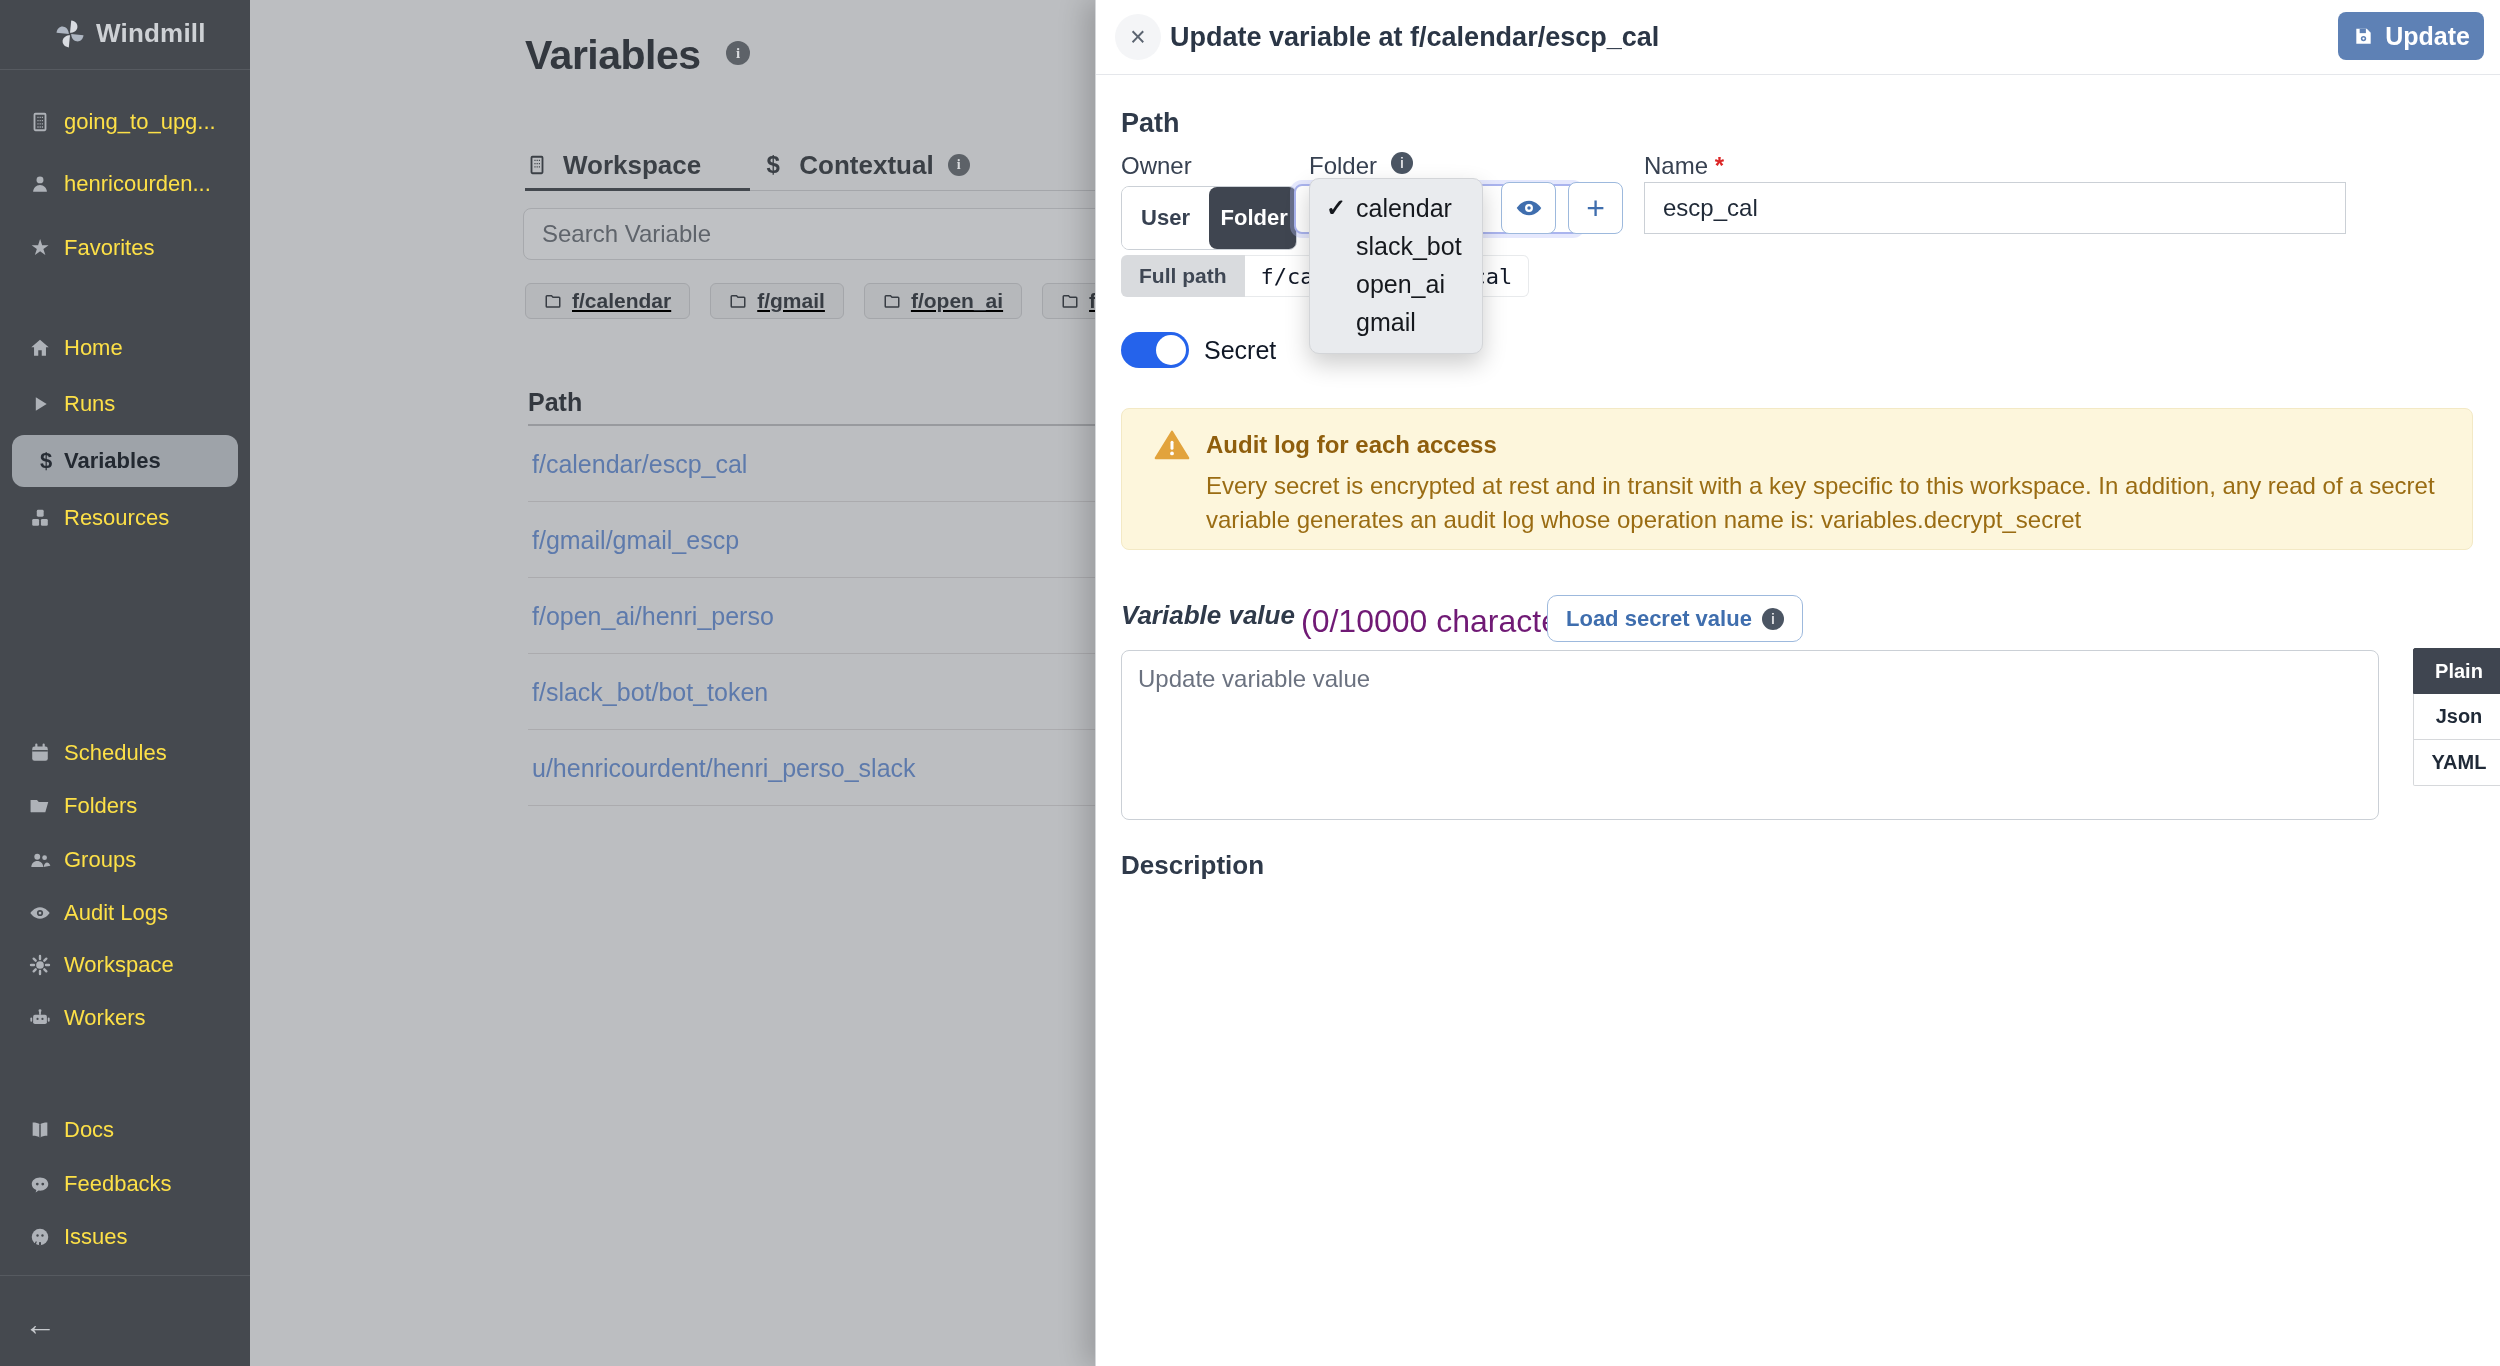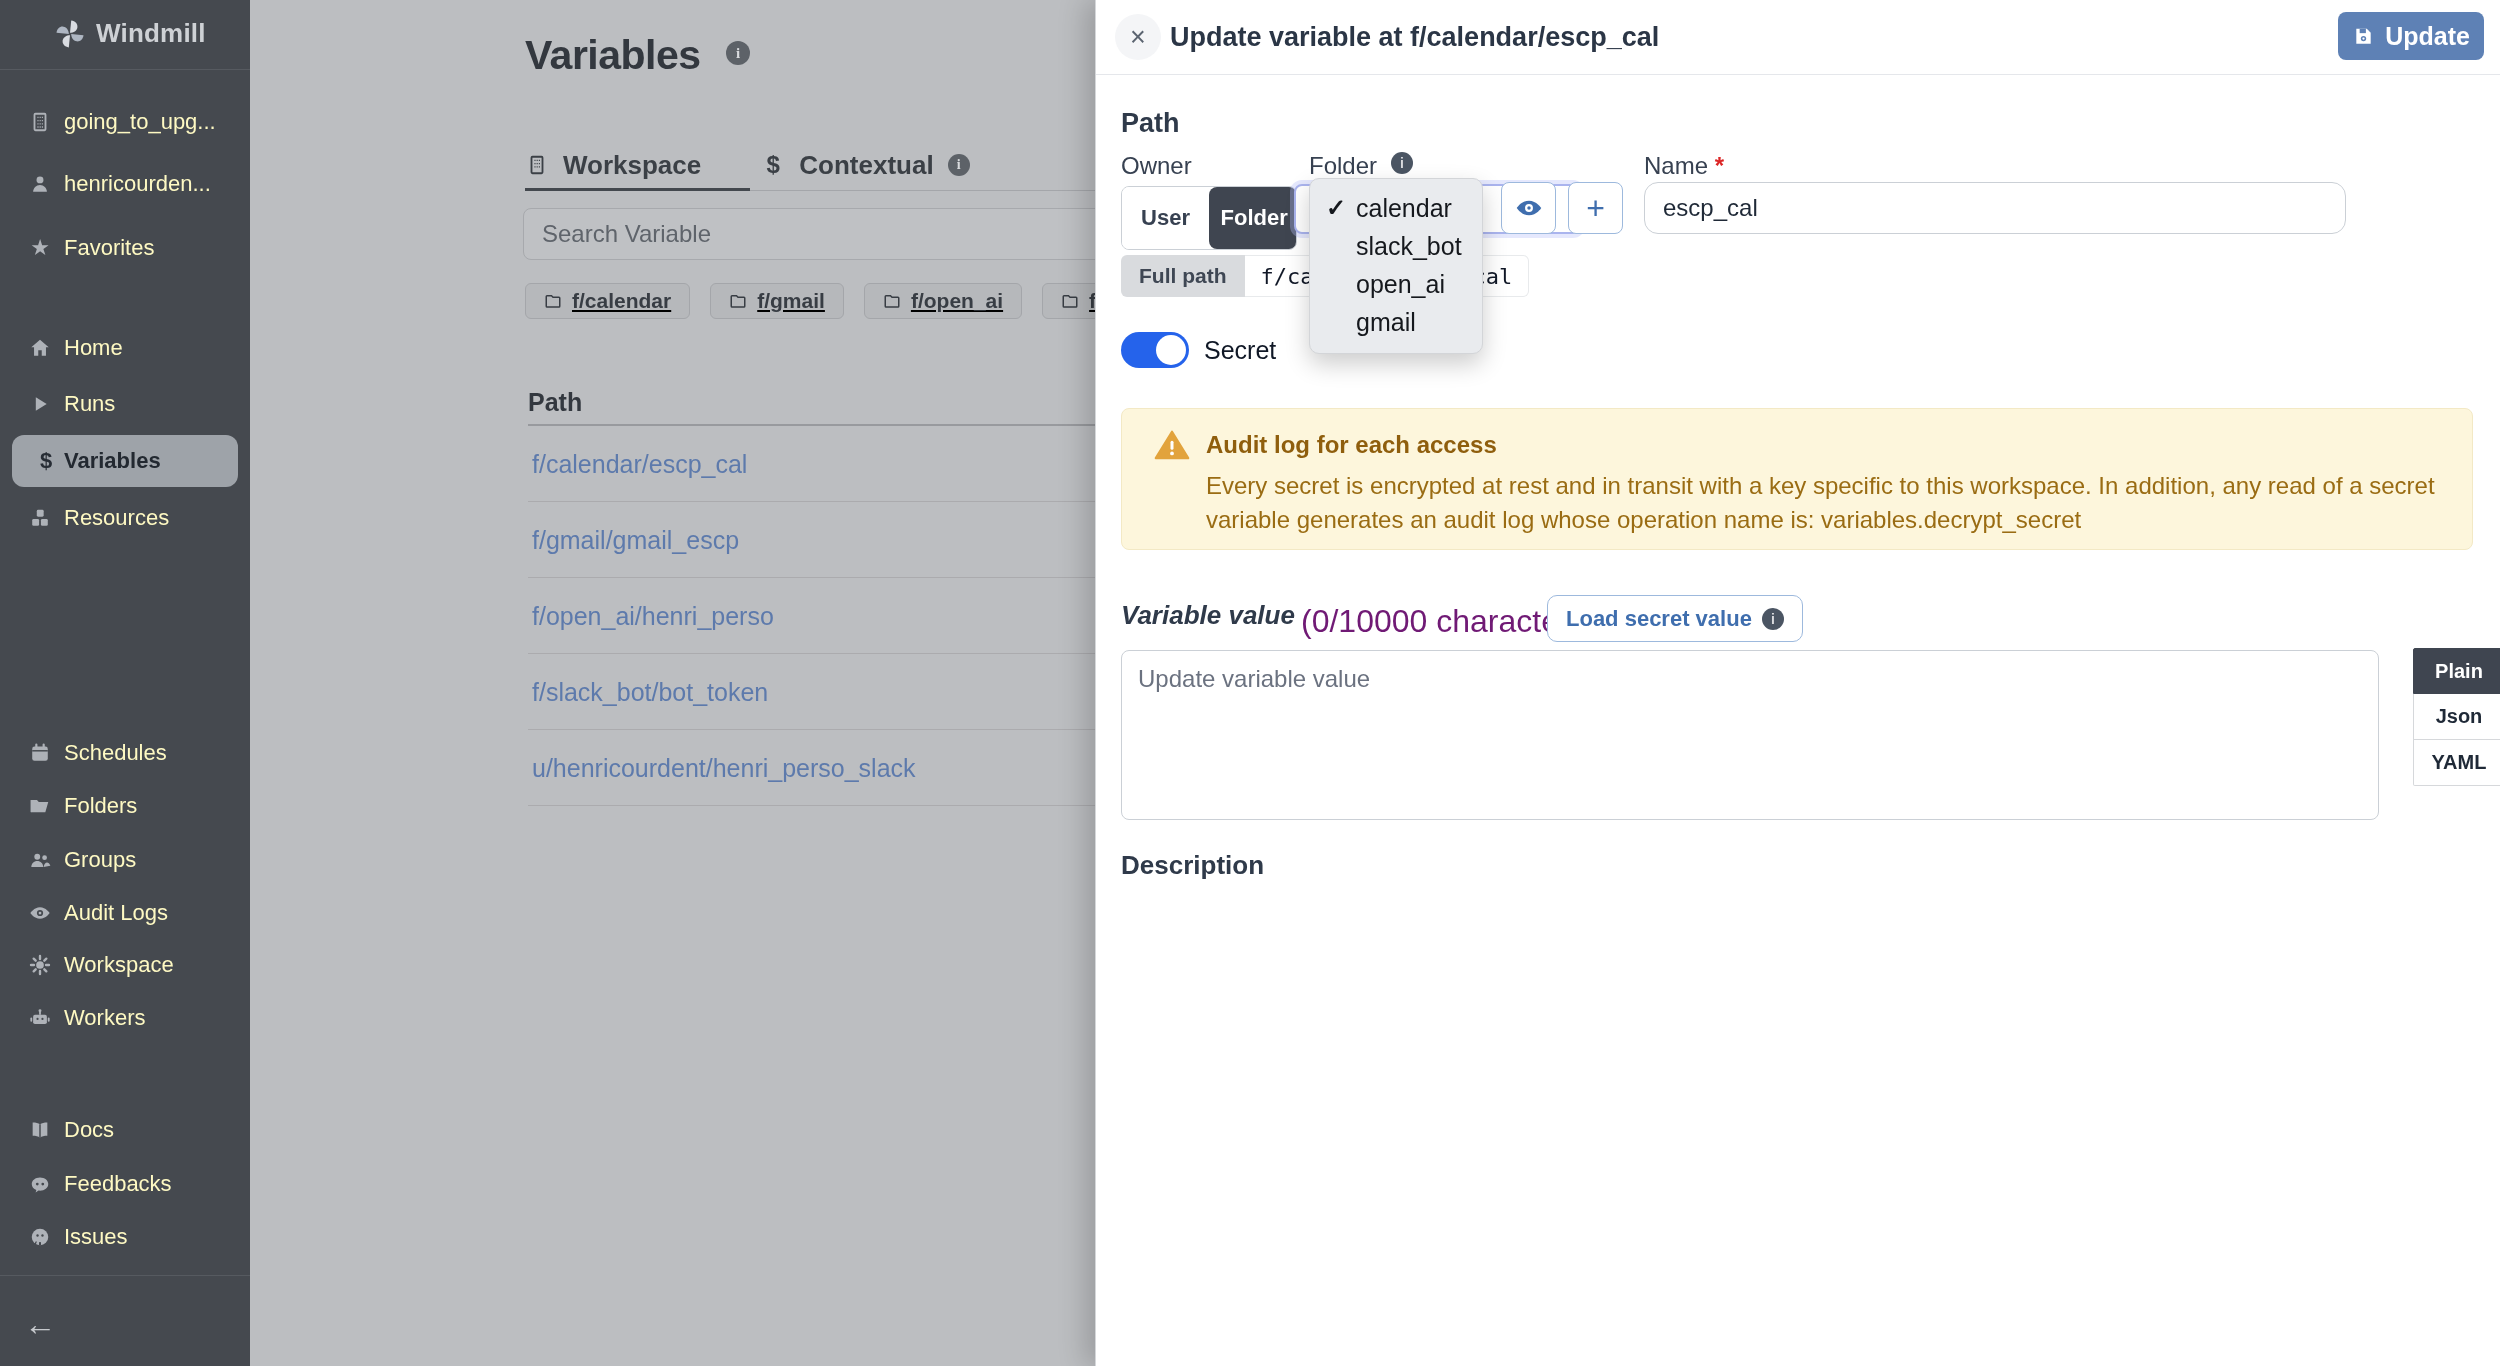--- a/index.html
+++ b/index.html
@@ -13,21 +13,21 @@
   .brand { position:absolute; left:0; top:0; width:250px; height:70px;
            border-bottom:1px solid #565a60; display:flex; align-items:center; }
   .brand-logo { position:absolute; left:52px; top:16px; width:36px; height:36px; }
   .brand-name { position:absolute; left:96px; top:18px; font-size:26px; font-weight:700;
                 color:#ced1d5; letter-spacing:.2px; }
   .side-item { position:absolute; left:0; width:250px; height:52px; display:flex;
                align-items:center; cursor:pointer; }
   .side-item .icn { position:absolute; left:28px; width:24px; height:24px; color:#aeb2b8;
                     display:flex; align-items:center; justify-content:center;
                     font-size:22px; line-height:1; }
-  .side-item .lbl { position:absolute; left:64px; font-size:22px; color:#fef9c3; white-space:nowrap; }
+  .side-item .lbl { position:absolute; left:64px; font-size:22px; color:#fde047; white-space:nowrap; }
   .side-item.active { left:12px; width:226px; background:#9ea3a9; border-radius:12px; }
   .side-item.active .icn { left:22px; color:#272d35; font-weight:700; }
   .side-item.active .lbl { left:52px; color:#232931; font-weight:700; }
   .side-divider { position:absolute; left:0; width:250px; height:1px; background:#565a60; }
   .back-arrow { position:absolute; left:24px; top:1306px; font-size:32px; color:#c6c9cd; cursor:pointer; }
 
   
   .main { position:absolute; left:250px; top:0; width:2250px; height:1366px; z-index:1; }
   .page-title { position:absolute; left:275px; top:32px; font-size:41px; font-weight:800;
                 color:#33383f; letter-spacing:-.5px; }
@@ -91,21 +91,21 @@
   .folder-select { position:absolute; left:198px; top:184px; width:287px; height:50px;
                    background:#fff; border:2px solid #aab4ee; border-radius:8px;
                    box-shadow:0 0 0 4px rgba(180,190,250,.35); cursor:pointer; }
   .sq-btn { position:absolute; top:182px; width:55px; height:52px; background:#fff;
             border:1px solid #9db9dd; border-radius:8px; color:#3f6eae; display:flex;
             align-items:center; justify-content:center; cursor:pointer; font-size:32px;
             font-weight:400; line-height:1; }
   .btn-eye { left:405px; }
   .btn-plus { left:472px; }
   .name-input { position:absolute; left:548px; top:182px; width:702px; height:52px;
-                border:1px solid #cbd0d6; border-radius:14px; font-size:24px; color:#1f2937;
+                border:1px solid #cbd0d6; border-radius:0; font-size:24px; color:#1f2937;
                 padding:0 18px; outline:none; }
 
   .fullpath { position:absolute; left:25px; top:255px; height:42px; display:flex; }
   .fp-chip { height:42px; padding:0 18px; background:#d9dbde; border-radius:6px 0 0 6px;
              display:flex; align-items:center; font-size:21px; font-weight:700; color:#3f4754; }
   .fp-val { height:42px; padding:0 16px; background:#fff; border:1px solid #e8eaec;
             border-left:none; border-radius:0 6px 6px 0; display:flex; align-items:center;
             font-family:"DejaVu Sans Mono", monospace; font-size:22px; color:#111827; }
 
   .dropdown { position:absolute; left:213px; top:178px; width:174px; background:#e9ebee;

